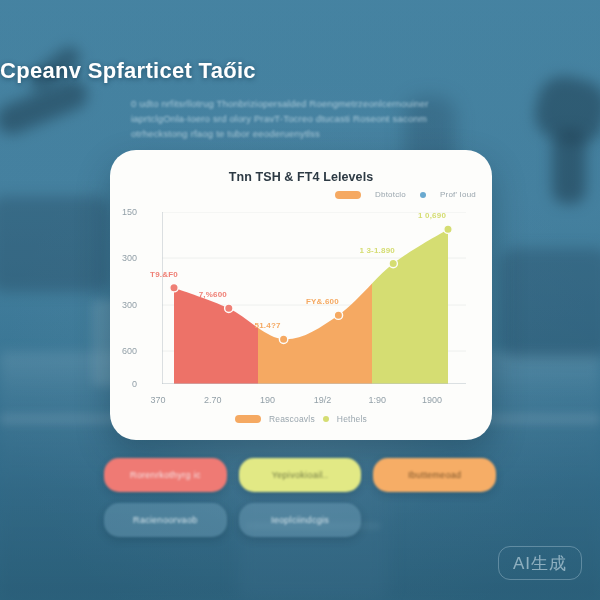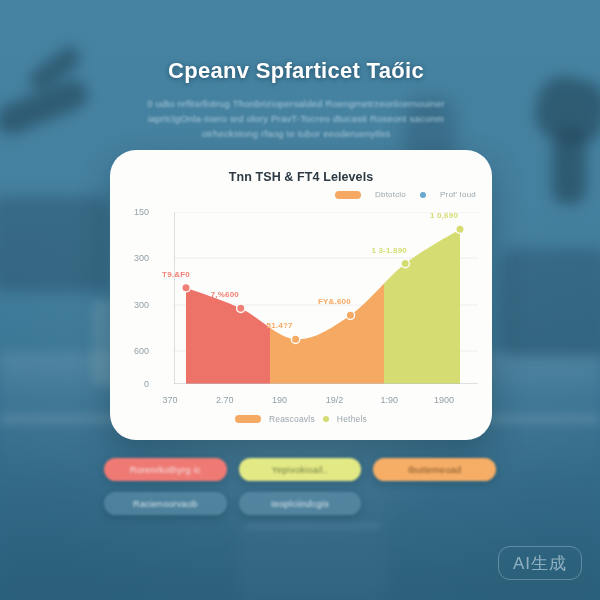--- a/index.html
+++ b/index.html
@@ -60,21 +60,21 @@
   
   #tint {
     position: absolute; inset: 0;
     background: linear-gradient(180deg, rgba(58,120,152,0.34) 0%, rgba(52,110,142,0.26) 50%, rgba(40,92,120,0.36) 100%);
   }
 
   
   #header {
     position: absolute;
     left: 0; right: 8px; top: 58px;
-    text-align: center;
+    text-align: left;
     z-index: 5;
   }
   #page-title {
     font-size: 22px;
     font-weight: 700;
     color: #ffffff;
     letter-spacing: 0.3px;
     text-shadow: 0 1px 5px rgba(10,40,60,0.55);
     filter: blur(0.35px);
   }
@@ -134,21 +134,21 @@
   }
   .lg-text {
     font-size: 8px;
     color: #9aa6ae;
     letter-spacing: 0.2px;
   }
 
   
   #plot {
     position: absolute;
-    left: 48px;
+    left: 36px;
     top: 62px;
     width: 304px;
     height: 172px;
     padding-left: 16px;
   }
   #plot-svg { display: block; width: 304px; height: 172px; }
 
   .ytick {
     position: absolute;
     right: 100%;
@@ -196,21 +196,21 @@
     position: absolute;
     left: 104px;
     top: 458px;
     width: 392px;
     display: grid;
     grid-template-columns: repeat(3, 1fr);
     gap: 11px 12px;
     z-index: 6;
   }
   .pill {
-    height: 23px;
+    height: 34px;
     border-radius: 15px;
     display: flex;
     align-items: center;
     justify-content: center;
     font-size: 9px;
     letter-spacing: 0.3px;
     color: rgba(248,252,255,0.80);
     filter: blur(0.8px);
     box-shadow: 0 3px 9px rgba(10,35,52,0.20);
   }

